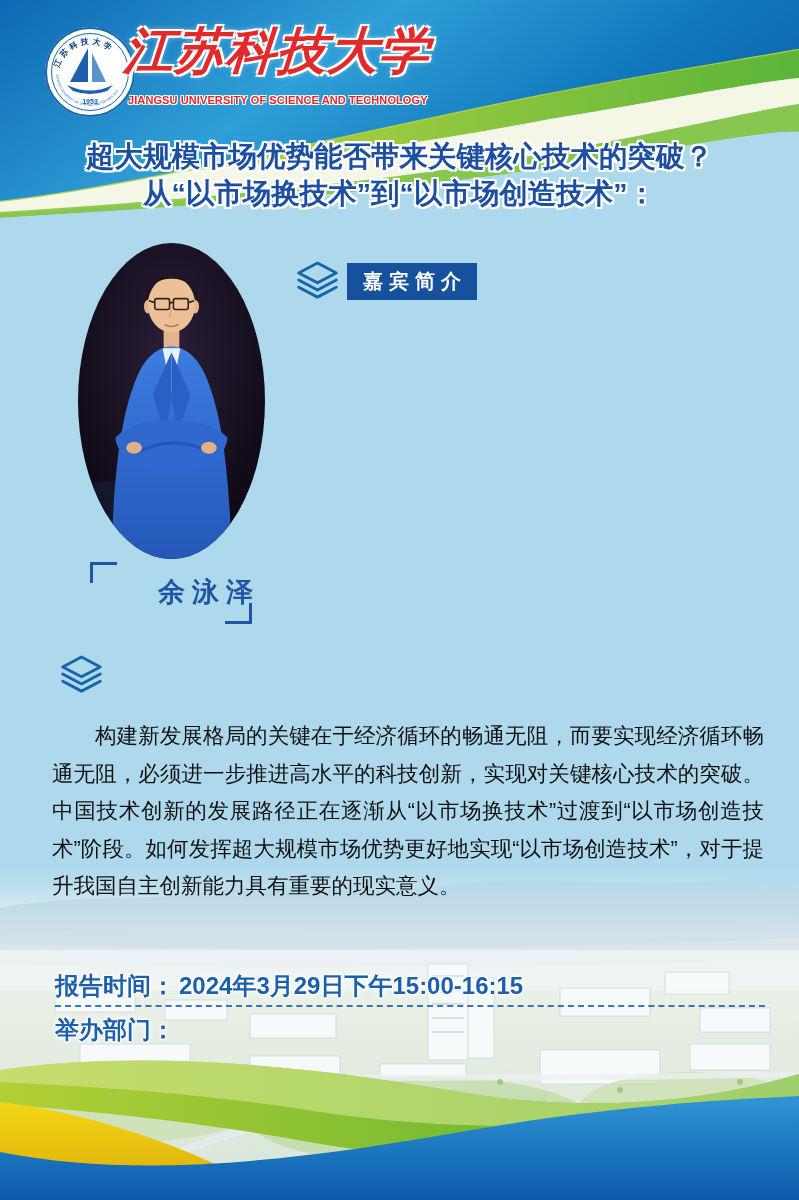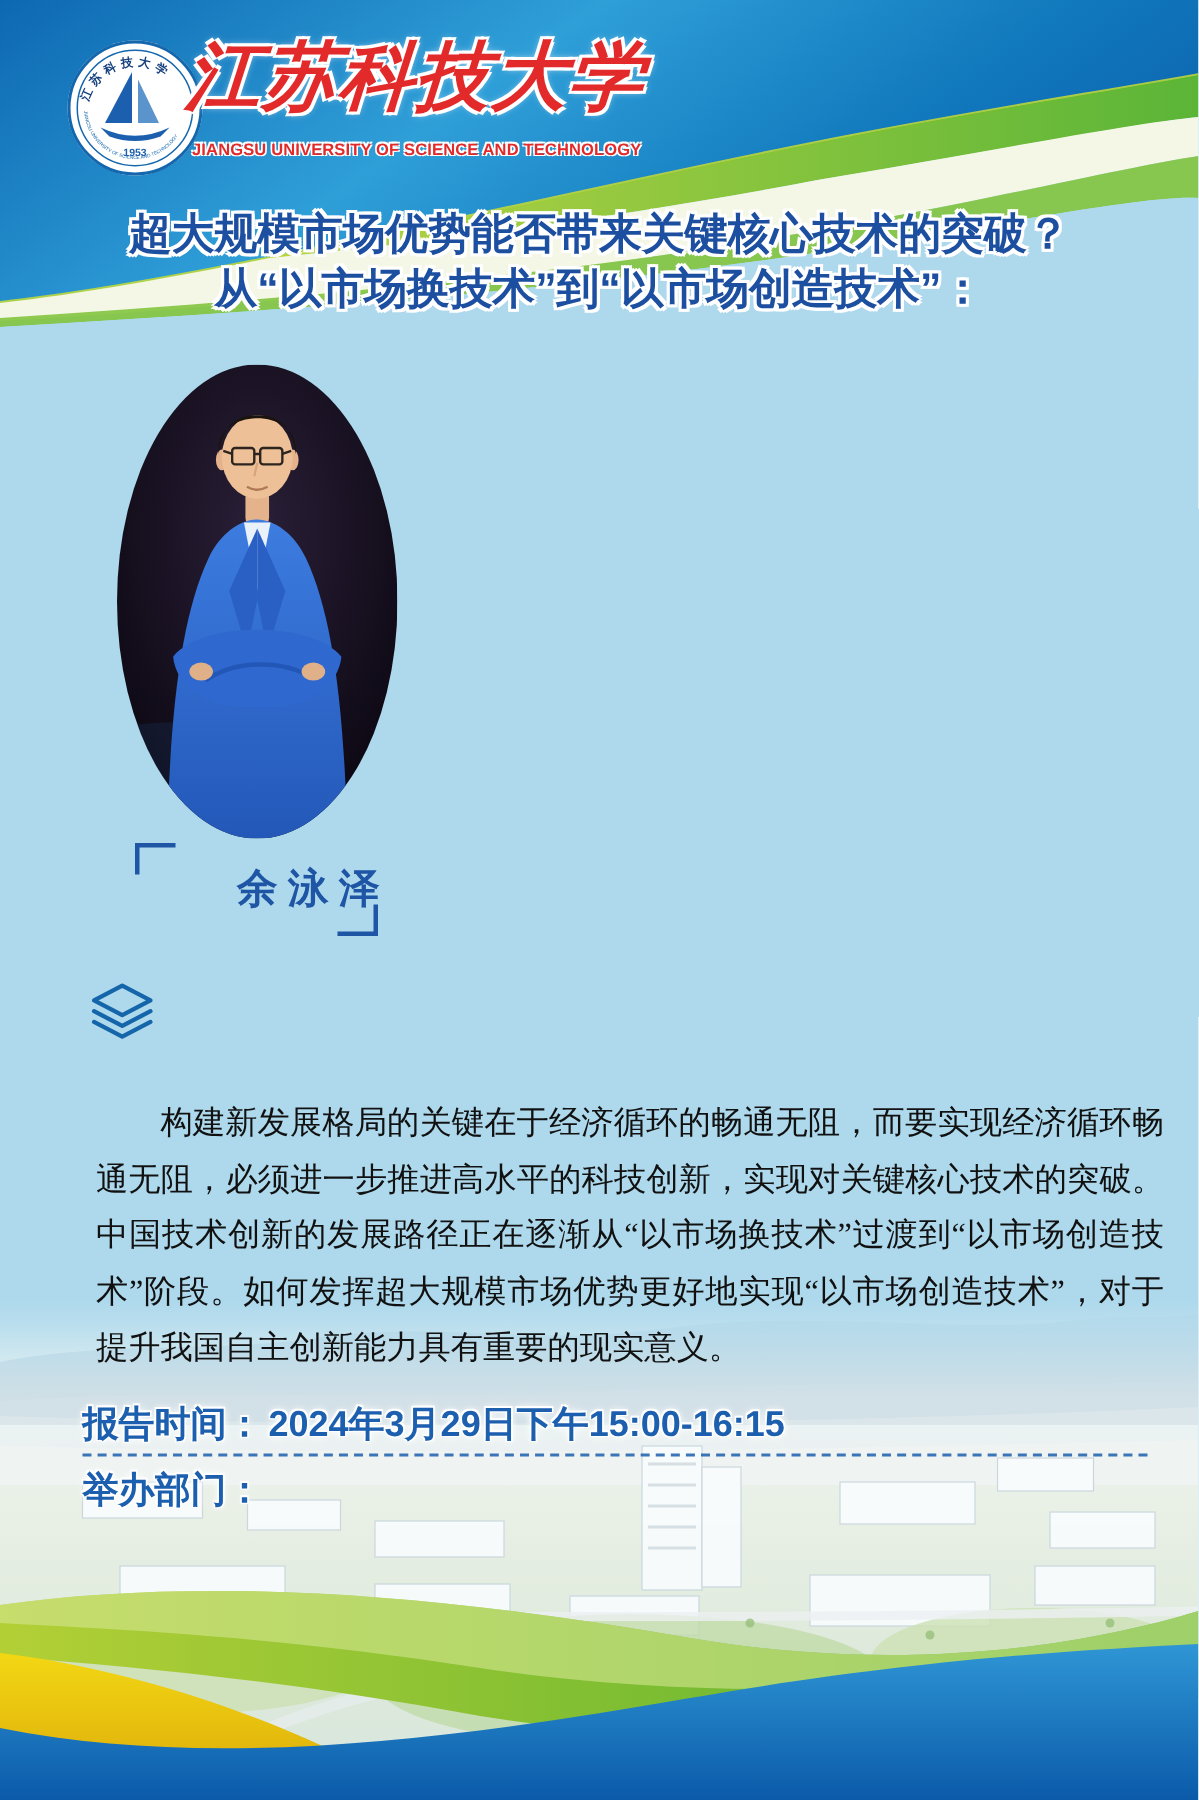--- a/index.html
+++ b/index.html
@@ -61,32 +61,32 @@
     width:130px;height:37px;line-height:37px;text-align:center;
     padding-left:6px;box-sizing:border-box;
   }
   
   .bio{
     position:absolute;left:294px;top:318px;width:473px;margin:0;
     font-size:21px;line-height:34px;text-align:justify;text-indent:2em;
     color:var(--text_black,#111);z-index:4;
   }
   .abstract{
-    position:absolute;left:52px;top:718px;width:712px;margin:12px;
+    position:absolute;left:52px;top:718px;width:712px;margin:0;
     font-size:21.5px;line-height:37.5px;text-align:justify;text-indent:2em;
-    color:var(--text_black,#111);z-index:4;font-family:Liberation Serif, serif;
+    color:var(--text_black,#111);z-index:4;
   }
   
   .campus{
     position:absolute;left:0;top:868px;width:799px;height:332px;z-index:1;
     background:linear-gradient(180deg,#d8ebf2 0%,#e9f2ee 15%,#e3ecdf 45%,#d5e4d2 75%,#cfe0d8 100%);
   }
   .campus svg{display:block;width:100%;height:100%;}
   
-  .info{position:absolute;left:55px;top:934px;width:710px;z-index:6;}
+  .info{position:absolute;left:55px;top:970px;width:710px;z-index:6;}
   .info-row{
     display:flex;gap:4px;font-size:24px;font-weight:bold;line-height:32px;
     color:var(--info_blue,#1c5fae);white-space:nowrap;
     text-shadow:-1px -1px 0 #fff,1px -1px 0 #fff,-1px 1px 0 #fff,1px 1px 0 #fff,0 0 5px #fff,0 0 8px rgba(255,255,255,.8);
   }
   .info-row + .info-row{margin-top:8px;flex-direction:column;}
   .dashed-divider{
     height:0;border-top:2px dashed var(--info_blue,#2f6cb3);
     margin:3px 0 7px 0;opacity:.85;
   }
@@ -184,20 +184,28 @@
       <path d="M88,82 Q95,86 102,82" stroke="#b07a58" stroke-width="1.6" fill="none"></path>
     </svg>
   </div>
 
   <div class="name-block">
     <span class="cb cb-tl"></span>
     <span class="name">余泳泽</span>
     <span class="cb cb-br"></span>
   </div>
 
+  <div class="sec sec-guest">
+    <svg class="layers-icon" viewBox="0 0 48 44">
+      <path d="M24,2 L45,13 24,24 3,13 Z" fill="none" stroke="#1565ab" stroke-width="3.2" stroke-linejoin="round"></path>
+      <path d="M3,21 L24,32 45,21" fill="none" stroke="#1565ab" stroke-width="3.2" stroke-linecap="round" stroke-linejoin="round"></path>
+      <path d="M3,29 L24,40 45,29" fill="none" stroke="#1565ab" stroke-width="3.2" stroke-linecap="round" stroke-linejoin="round"></path>
+    </svg>
+    <div class="sec-box">嘉宾简介</div>
+  </div>
 
 
   <div class="sec sec-abstract">
     <svg class="layers-icon" viewBox="0 0 48 44">
       <path d="M24,2 L45,13 24,24 3,13 Z" fill="none" stroke="#1565ab" stroke-width="3.2" stroke-linejoin="round"></path>
       <path d="M3,21 L24,32 45,21" fill="none" stroke="#1565ab" stroke-width="3.2" stroke-linecap="round" stroke-linejoin="round"></path>
       <path d="M3,29 L24,40 45,29" fill="none" stroke="#1565ab" stroke-width="3.2" stroke-linecap="round" stroke-linejoin="round"></path>
     </svg>
   </div>
 

